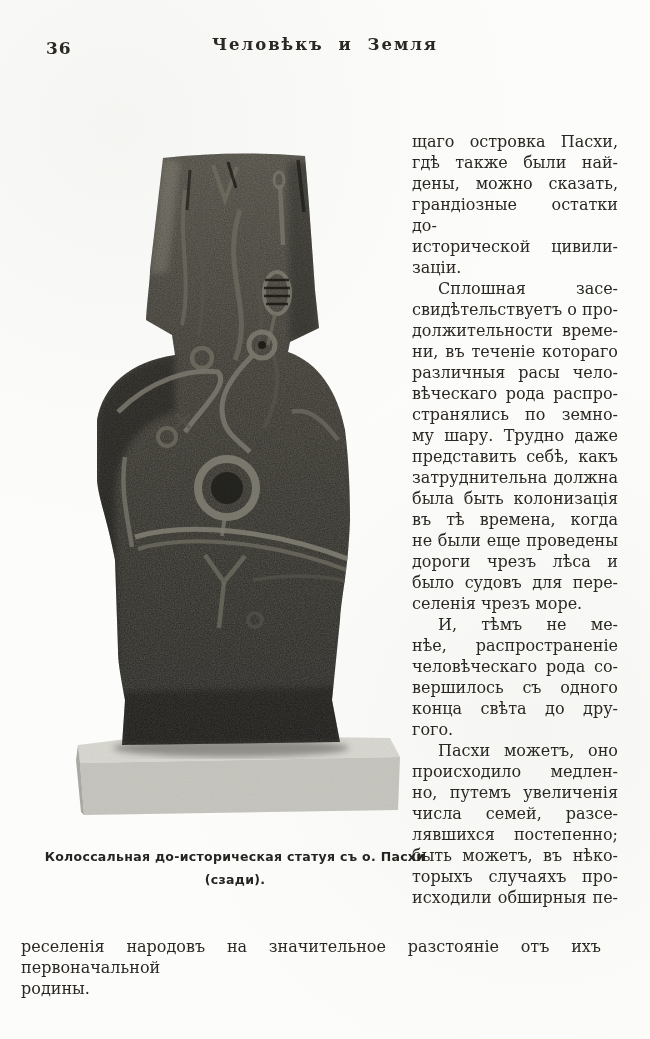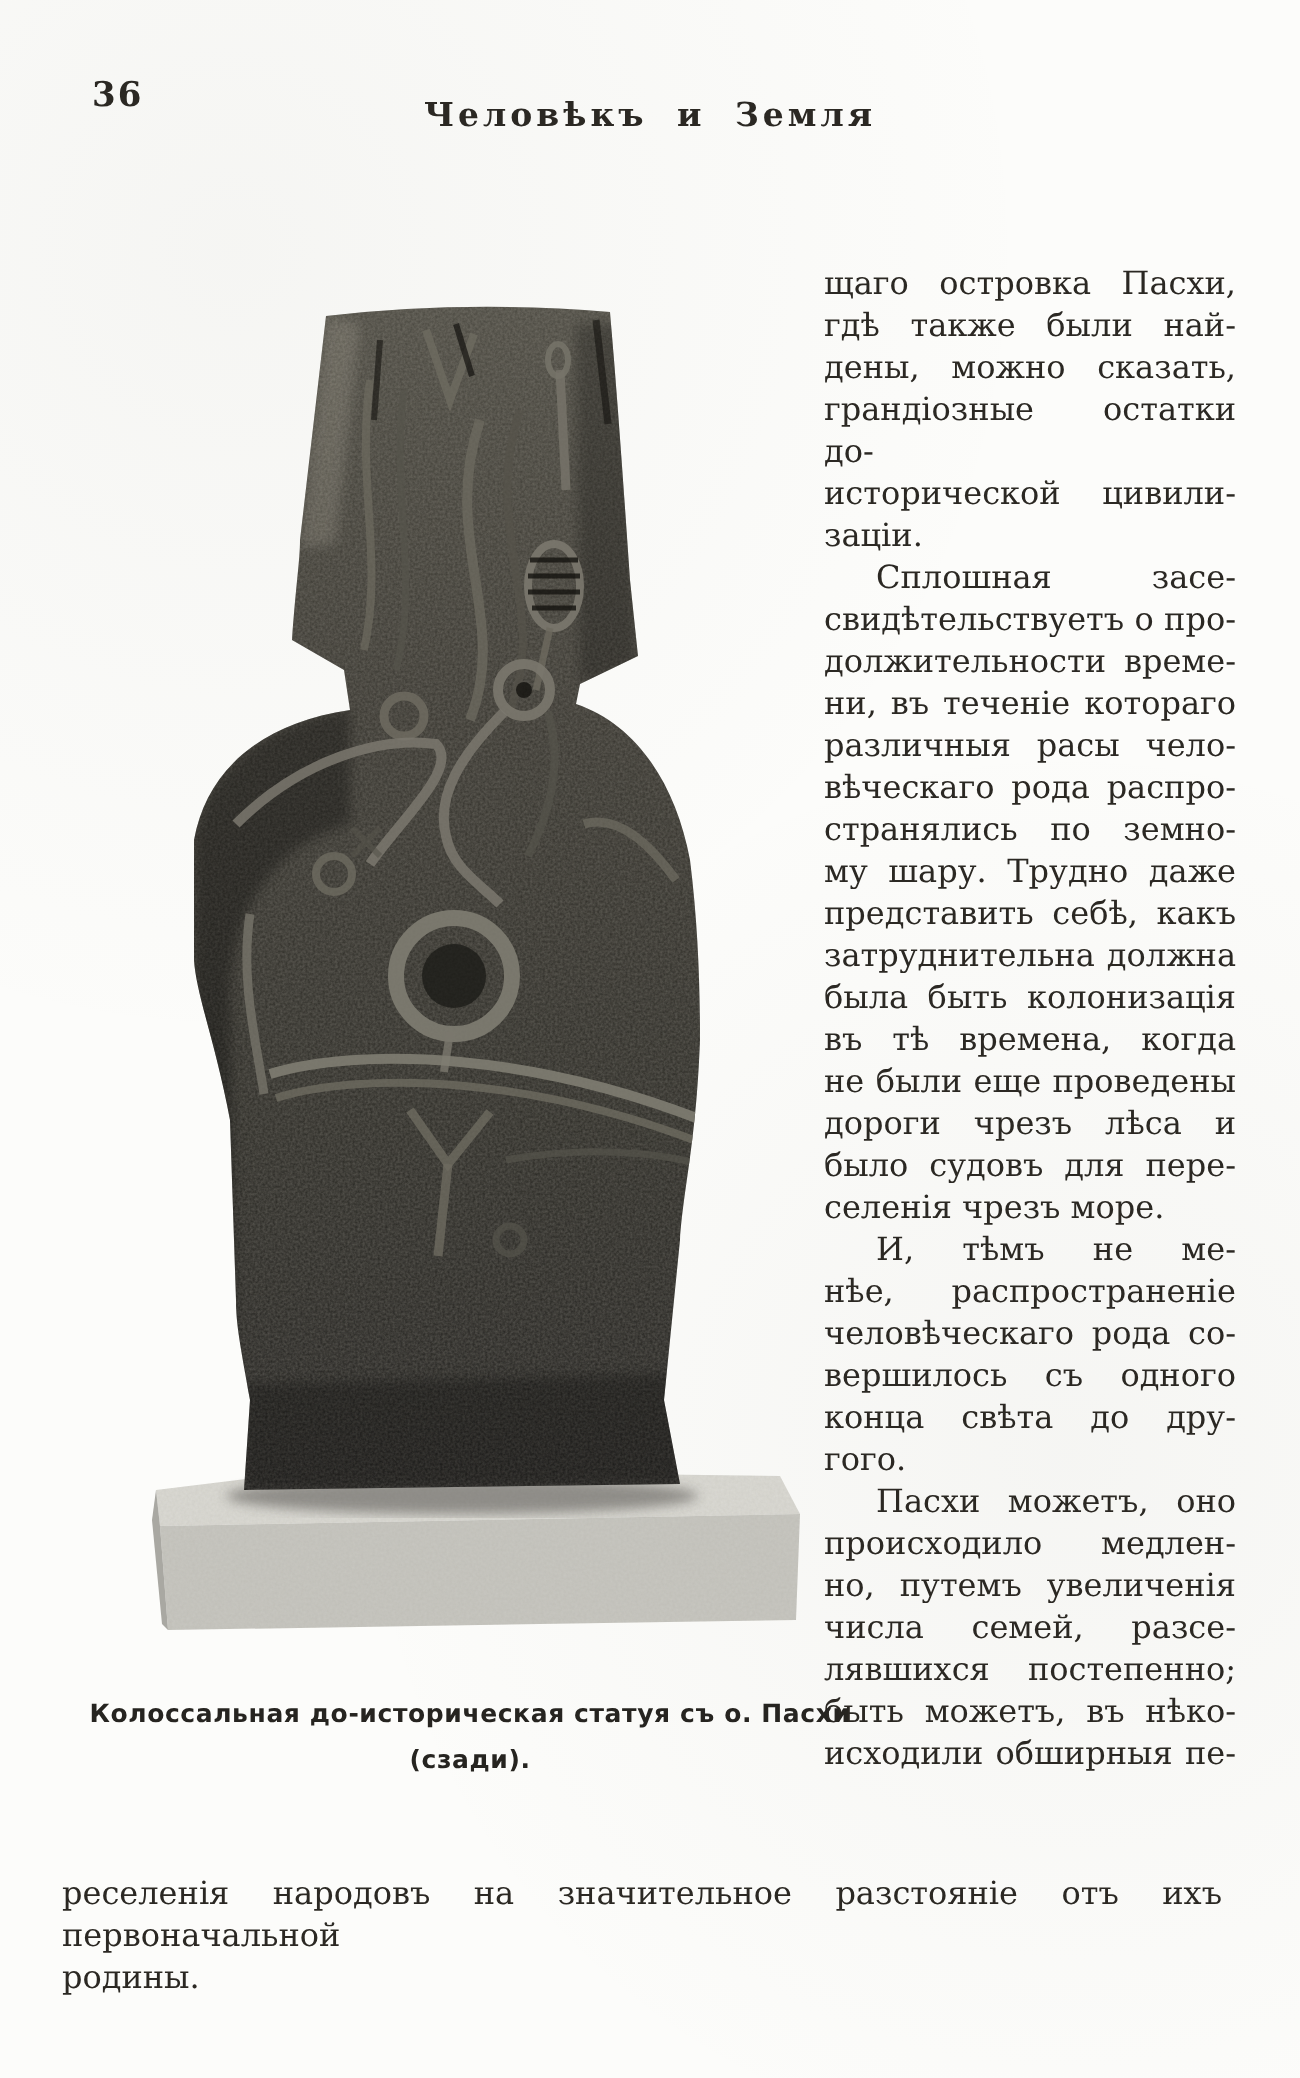--- a/index.html
+++ b/index.html
@@ -6,25 +6,25 @@
   .page{
     position:relative; width:650px; height:1039px;
     background:#fcfcfa;
     background-image:
       radial-gradient(circle at 18% 12%, rgba(120,120,110,0.05), transparent 38%),
       radial-gradient(circle at 82% 70%, rgba(120,120,110,0.05), transparent 40%);
     font-family:"DejaVu Serif","Liberation Serif",serif;
     color:#2b2823; overflow:hidden;
   }
   .page-number{position:absolute; left:46px; top:38px; font-size:17px; font-weight:bold; letter-spacing:1px;}
-  .running-title{position:absolute; left:0; top:48px; width:100%; text-align:center;
+  .running-title{position:absolute; left:0; top:35px; width:100%; text-align:center;
     font-size:16.5px; font-weight:600; letter-spacing:2px; word-spacing:7px;}
   .para-top{position:absolute; left:38px; top:82px; width:580px;}
   .col-right{position:absolute; left:412px; top:131px; width:206px;}
-  .para-bottom{position:absolute; left:31px; top:936px; width:580px;}
+  .para-bottom{position:absolute; left:21px; top:936px; width:580px;}
   .tline{font-size:16px; line-height:21px; text-align:justify; text-align-last:justify; white-space:normal;}
   .tline.endline{text-align-last:left;}
   .tline.indent{text-indent:26px;}
   .figure{position:absolute; left:68px; top:152px; width:332px; height:666px;}
   .figure svg{display:block;}
   .caption{position:absolute; left:40px; top:845px; width:390px; text-align:center;
     font-family:"DejaVu Sans","Liberation Sans",sans-serif; font-weight:bold;
     font-size:12.5px; letter-spacing:0.3px; color:#262420; line-height:23px; white-space:nowrap;}
   .caption .cap2{white-space:normal;}
 </style>
@@ -158,20 +158,21 @@
       <div class="tline">человѣческаго рода со-</div>
       <div class="tline">вершилось съ одного</div>
       <div class="tline">конца свѣта до дру-</div>
       <div class="tline endline">гого.</div>
       <div class="tline indent">Пасхи можетъ, оно</div>
       <div class="tline">происходило медлен-</div>
       <div class="tline">но, путемъ увеличенія</div>
       <div class="tline">числа семей, разсе-</div>
       <div class="tline">лявшихся постепенно;</div>
       <div class="tline">быть можетъ, въ нѣко-</div>
+      <div class="tline">торыхъ случаяхъ про-</div>
       <div class="tline">исходили обширныя пе-</div>
     </div>
 
   <div class="caption">
     <div>Колоссальная до-историческая статуя съ о. Пасхи</div>
     <div class="cap2">(сзади).</div>
   </div>
 
   <div class="para-bottom">
       <div class="tline">реселенія народовъ на значительное разстояніе отъ ихъ первоначальной</div>

